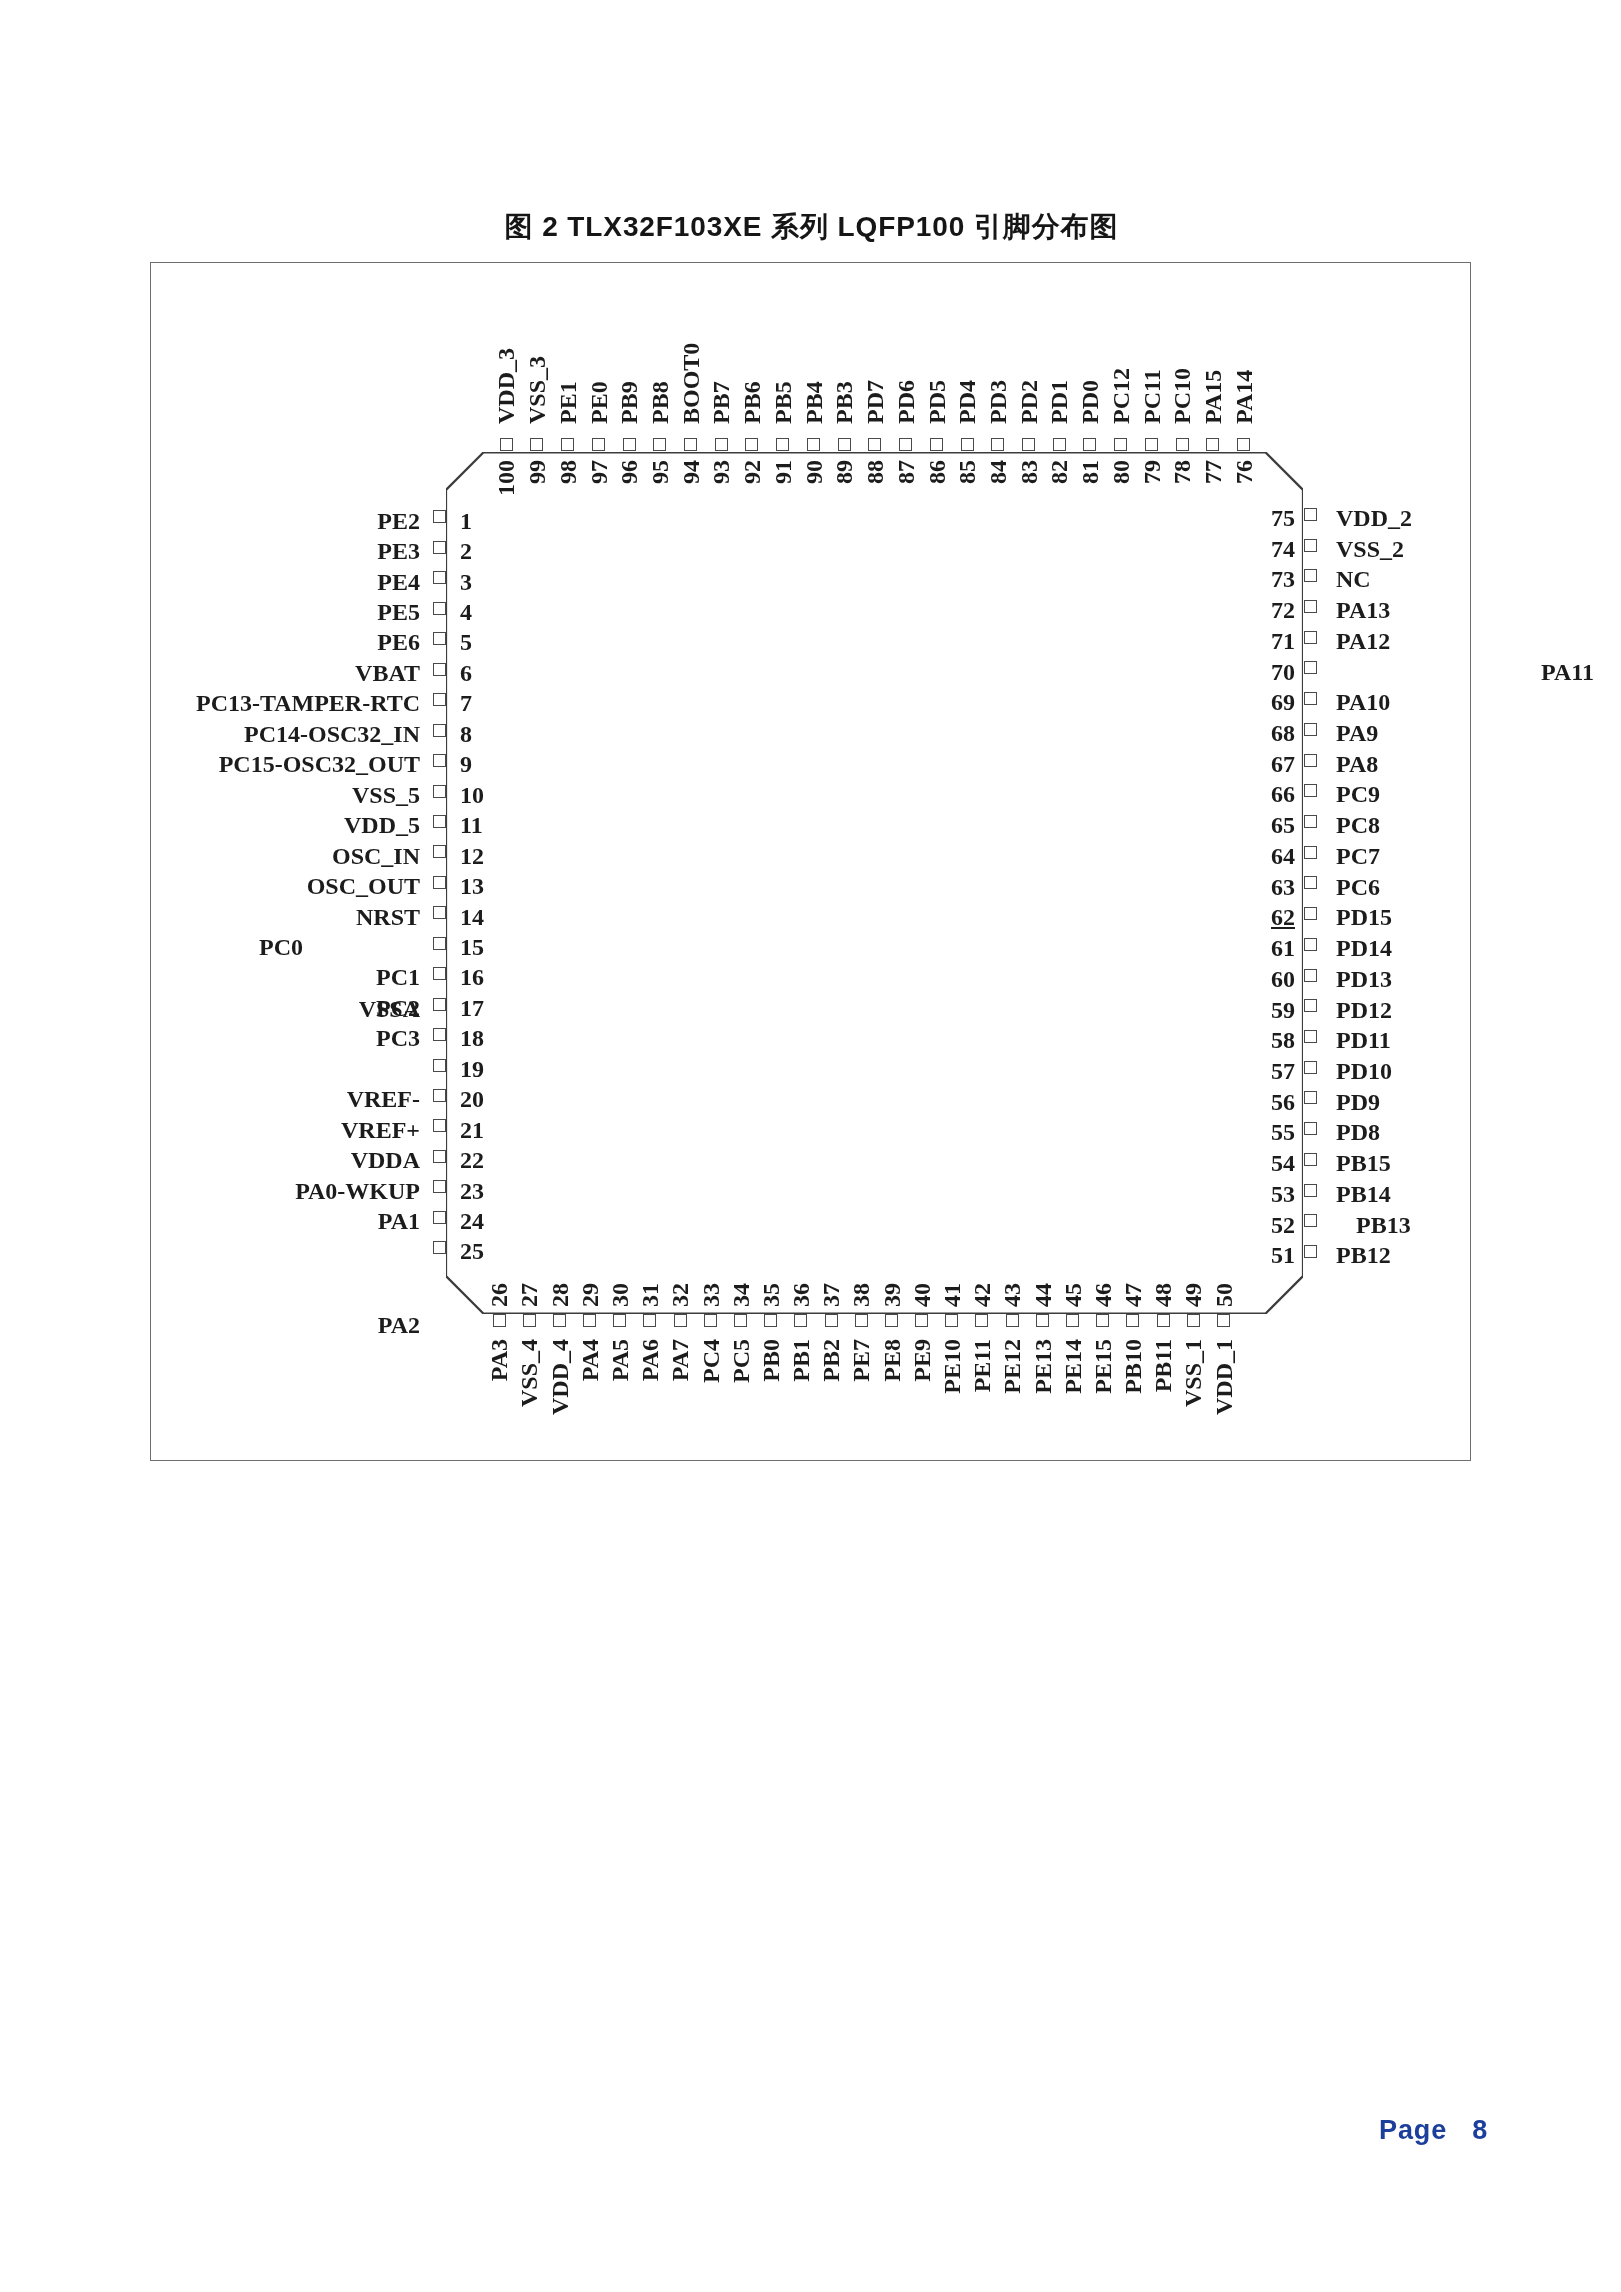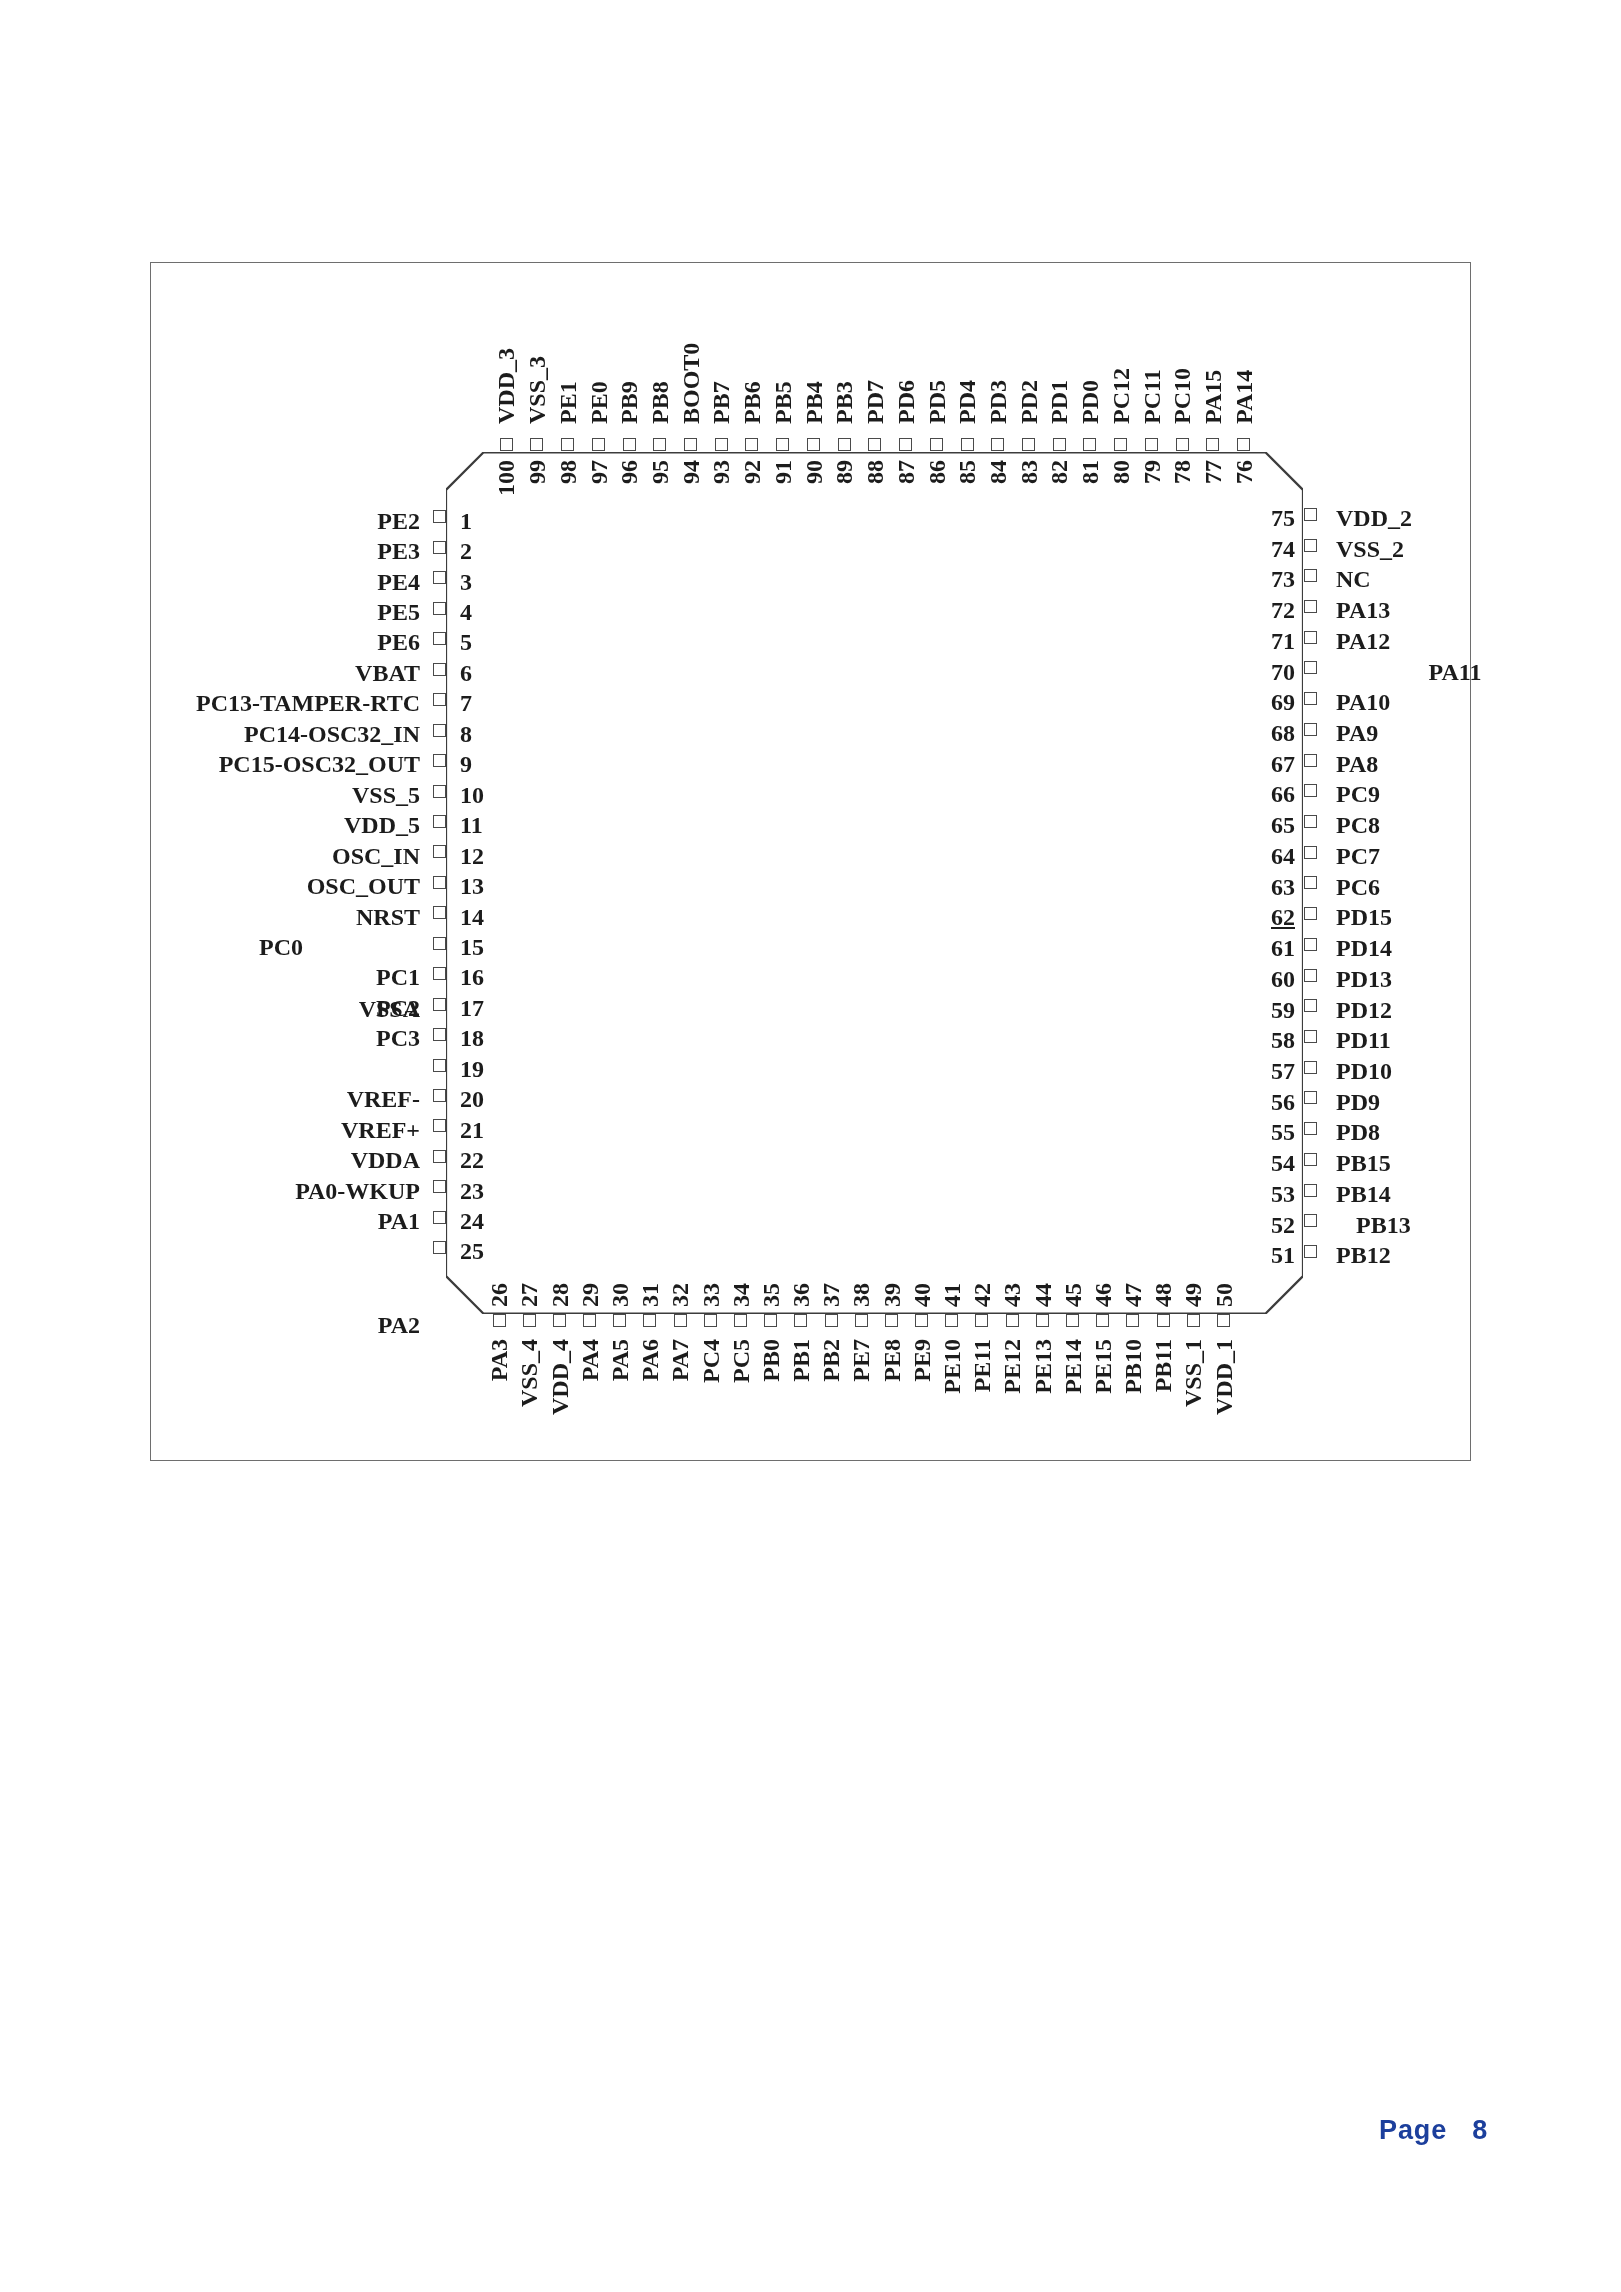--- a/index.html
+++ b/index.html
@@ -22,20 +22,21 @@
   .hz{position:absolute;height:25px;line-height:25px;}
   .footer{position:absolute;left:1379px;top:2115px;font-size:27px;font-weight:700;
           color:#1c3f9c;letter-spacing:0.9px;display:flex;}
   .footer .gap{display:inline-block;width:25px;}
 </style>
 </head>
 <body>
 
 <div class="stage">
 
+  <div class="fig-title">图 2 TLX32F103XE 系列 LQFP100 引脚分布图</div>
 
   <div class="fig-frame"></div>
 
   <svg class="chip-outline" width="857" height="862" viewBox="0 0 957 962">
     <polygon points="42,0 915,0 957,42 957,920 915,962 42,962 0,920 0,42" fill="#ffffff" stroke="#3c3c3c" stroke-width="2.5"></polygon>
   </svg>
 
 
   <div id="pins">
       <div class="sq" style="left: 500px; top: 438px;"></div>
@@ -273,21 +274,21 @@
       <div class="hz ptext" style="left: 1248px; top: 567px; width: 47px; text-align: right;">73</div>
       <div class="hz ptext" style="left: 1336px; top: 567px; width: 278px; text-align: left;">NC</div>
       <div class="sq" style="left: 1304px; top: 600px;"></div>
       <div class="hz ptext" style="left: 1248px; top: 598px; width: 47px; text-align: right;">72</div>
       <div class="hz ptext" style="left: 1336px; top: 598px; width: 278px; text-align: left;">PA13</div>
       <div class="sq" style="left: 1304px; top: 631px;"></div>
       <div class="hz ptext" style="left: 1248px; top: 629px; width: 47px; text-align: right;">71</div>
       <div class="hz ptext" style="left: 1336px; top: 629px; width: 278px; text-align: left;">PA12</div>
       <div class="sq" style="left: 1304px; top: 661px;"></div>
       <div class="hz ptext" style="left: 1248px; top: 660px; width: 47px; text-align: right;">70</div>
-      <div class="hz ptext" style="left: 1316px; top: 660px; width: 278px; text-align: center;">PA11</div>
+      <div class="hz ptext" style="left: 1316px; top: 660px; width: 278px; text-align: right;">PA11</div>
       <div class="sq" style="left: 1304px; top: 692px;"></div>
       <div class="hz ptext" style="left: 1248px; top: 690px; width: 47px; text-align: right;">69</div>
       <div class="hz ptext" style="left: 1336px; top: 690px; width: 278px; text-align: left;">PA10</div>
       <div class="sq" style="left: 1304px; top: 723px;"></div>
       <div class="hz ptext" style="left: 1248px; top: 721px; width: 47px; text-align: right;">68</div>
       <div class="hz ptext" style="left: 1336px; top: 721px; width: 278px; text-align: left;">PA9</div>
       <div class="sq" style="left: 1304px; top: 754px;"></div>
       <div class="hz ptext" style="left: 1248px; top: 752px; width: 47px; text-align: right;">67</div>
       <div class="hz ptext" style="left: 1336px; top: 752px; width: 278px; text-align: left;">PA8</div>
       <div class="sq" style="left: 1304px; top: 784px;"></div>

